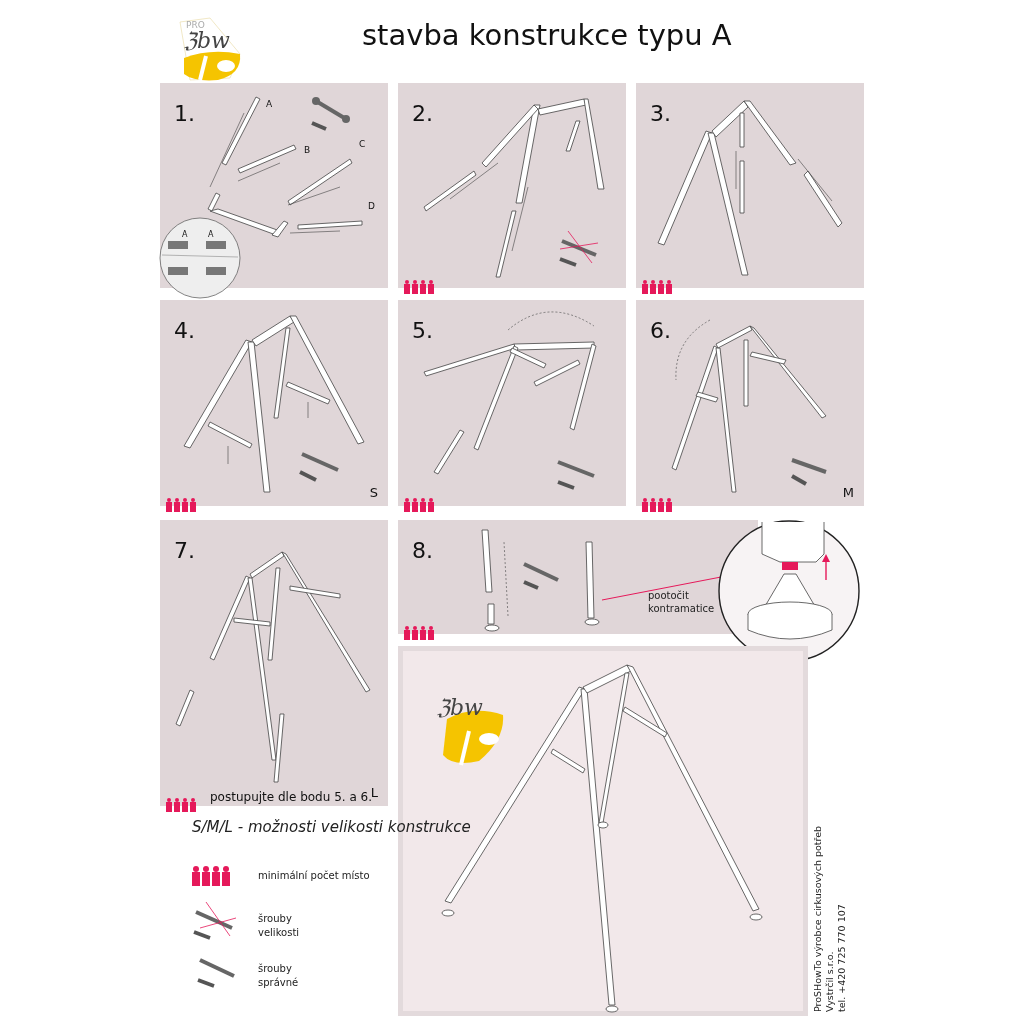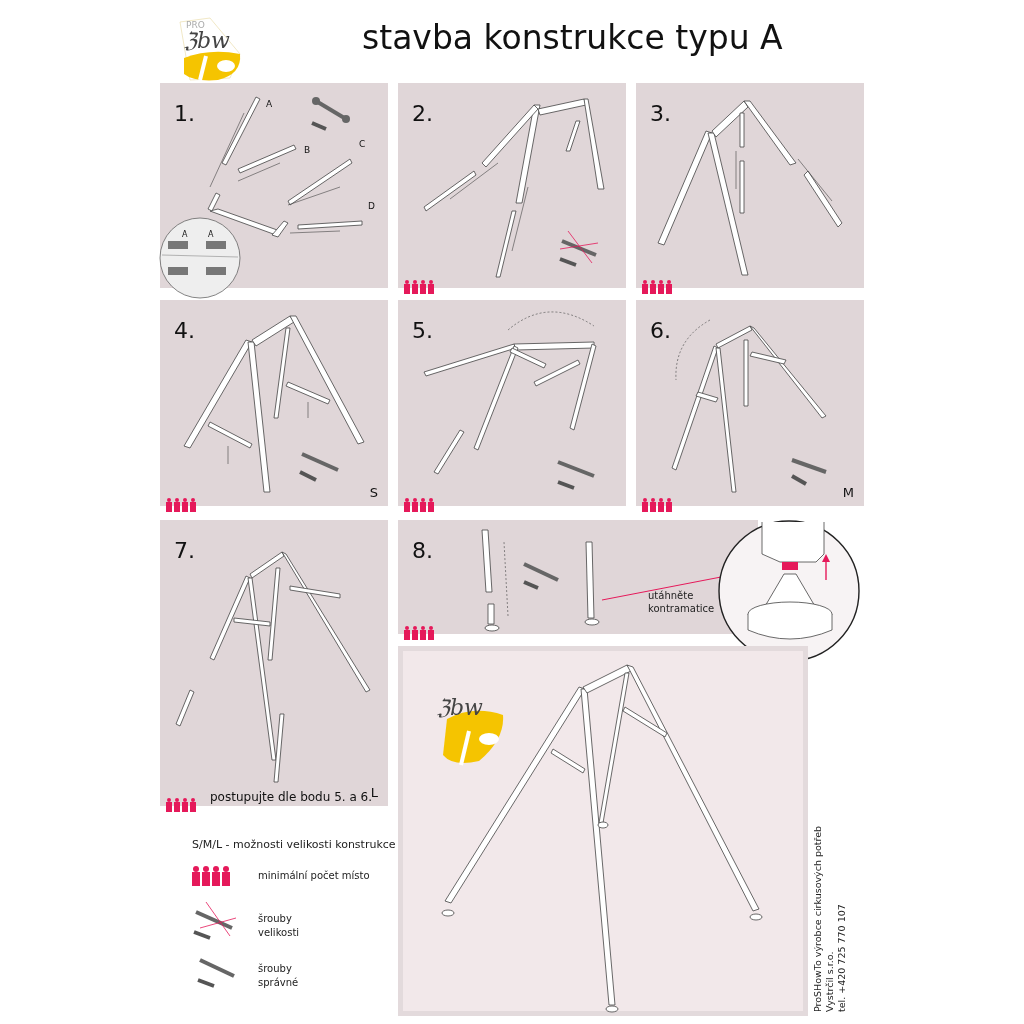--- a/index.html
+++ b/index.html
@@ -1,17 +1,17 @@
 <!DOCTYPE html>
 <html><head>
 <meta charset="utf-8">
 <style>
   html,body{margin:0;padding:0;background:#ffffff;}
   body{width:1024px;height:1024px;position:relative;overflow:hidden;font-family:"DejaVu Sans","Liberation Sans",sans-serif;color:#1a1a1a;}
-  .title{position:absolute;left:362px;top:18px;font-size:33px;letter-spacing:0px;color:#111;}
+  .title{position:absolute;left:362px;top:18px;font-size:29px;letter-spacing:0px;color:#111;}
   .logo{position:absolute;}
   .panel{position:absolute;background:#e0d6d8;}
   .panel.light{background:#f2e8ea;border:5px solid #e3dadc;box-sizing:border-box;}
   .num{position:absolute;left:14px;top:18px;font-size:22px;color:#111;}
   .people{position:absolute;left:6px;bottom:8px;}
   .size{position:absolute;right:10px;bottom:6px;font-size:13px;color:#111;}
   svg{position:absolute;left:0;top:0;overflow:visible;}
   .note{position:absolute;font-size:7.5px;line-height:10px;color:#222;}
   .legend-text{position:absolute;font-size:10px;color:#222;line-height:14px;}
   .vert{position:absolute;left:812px;top:1012px;transform:rotate(-90deg);transform-origin:0 0;font-size:9.5px;line-height:12px;color:#222;white-space:nowrap;}
@@ -320,21 +320,21 @@
           <rect x="24" y="4" width="6" height="10"></rect>
           <circle cx="3" cy="2" r="2"></circle>
           <circle cx="11" cy="2" r="2"></circle>
           <circle cx="19" cy="2" r="2"></circle>
           <circle cx="27" cy="2" r="2"></circle>
         </g>
       </svg>
     </div>
 </div>
 <div class="p8label">
-  <div>utáhněte</div>
+  <div>pootočit</div>
   <div>kontramatice</div>
 </div>
 <div style="position:absolute;left:716px;top:518px;width:146px;height:146px;">
   <svg width="146" height="146">
     <circle cx="73" cy="73" r="70" fill="#f7f3f4" stroke="#222" stroke-width="1.4"></circle>
     <path d="M46 4 L46 36 L64 44 L100 44 L108 36 L108 4" fill="#fff" stroke="#444" stroke-width="0.8"></path>
     <rect x="66" y="44" width="16" height="8" fill="#e5195a"></rect>
     <path d="M68 56 L48 90 L100 90 L80 56 Z" fill="#fff" stroke="#444" stroke-width="0.8"></path>
     <ellipse cx="74" cy="96" rx="42" ry="12" fill="#fff" stroke="#444" stroke-width="0.8"></ellipse>
     <path d="M32 96 L32 112 Q74 130 116 112 L116 96" fill="#fff" stroke="#444" stroke-width="0.8"></path>
@@ -360,21 +360,21 @@
       <path d="M150 98 L182 118 L180 122 L148 102 Z"></path>
       <path d="M222 56 L264 82 L262 86 L220 60 Z"></path>
       <ellipse cx="45" cy="262" rx="6" ry="3"></ellipse>
       <ellipse cx="353" cy="266" rx="6" ry="3"></ellipse>
       <ellipse cx="209" cy="358" rx="6" ry="3"></ellipse>
       <ellipse cx="200" cy="174" rx="5" ry="3"></ellipse>
     </g>
   </svg>
 </div>
 
-<div class="legend-text" style="left:192px;top:838px;font-size:11px;">S/M/L - možnosti velikosti konstrukce</div>
+<div class="legend-text" style="left:192px;top:820px;font-size:15px;font-style:italic;">S/M/L - možnosti velikosti konstrukce</div>
 <div style="position:absolute;left:192px;top:866px;">
   <svg width="40" height="22">
       <g fill="#e5195a">
         <rect x="0" y="6" width="8" height="14"></rect>
         <rect x="10" y="6" width="8" height="14"></rect>
         <rect x="20" y="6" width="8" height="14"></rect>
         <rect x="30" y="6" width="8" height="14"></rect>
         <circle cx="4" cy="3" r="3"></circle>
         <circle cx="14" cy="3" r="3"></circle>
         <circle cx="24" cy="3" r="3"></circle>

